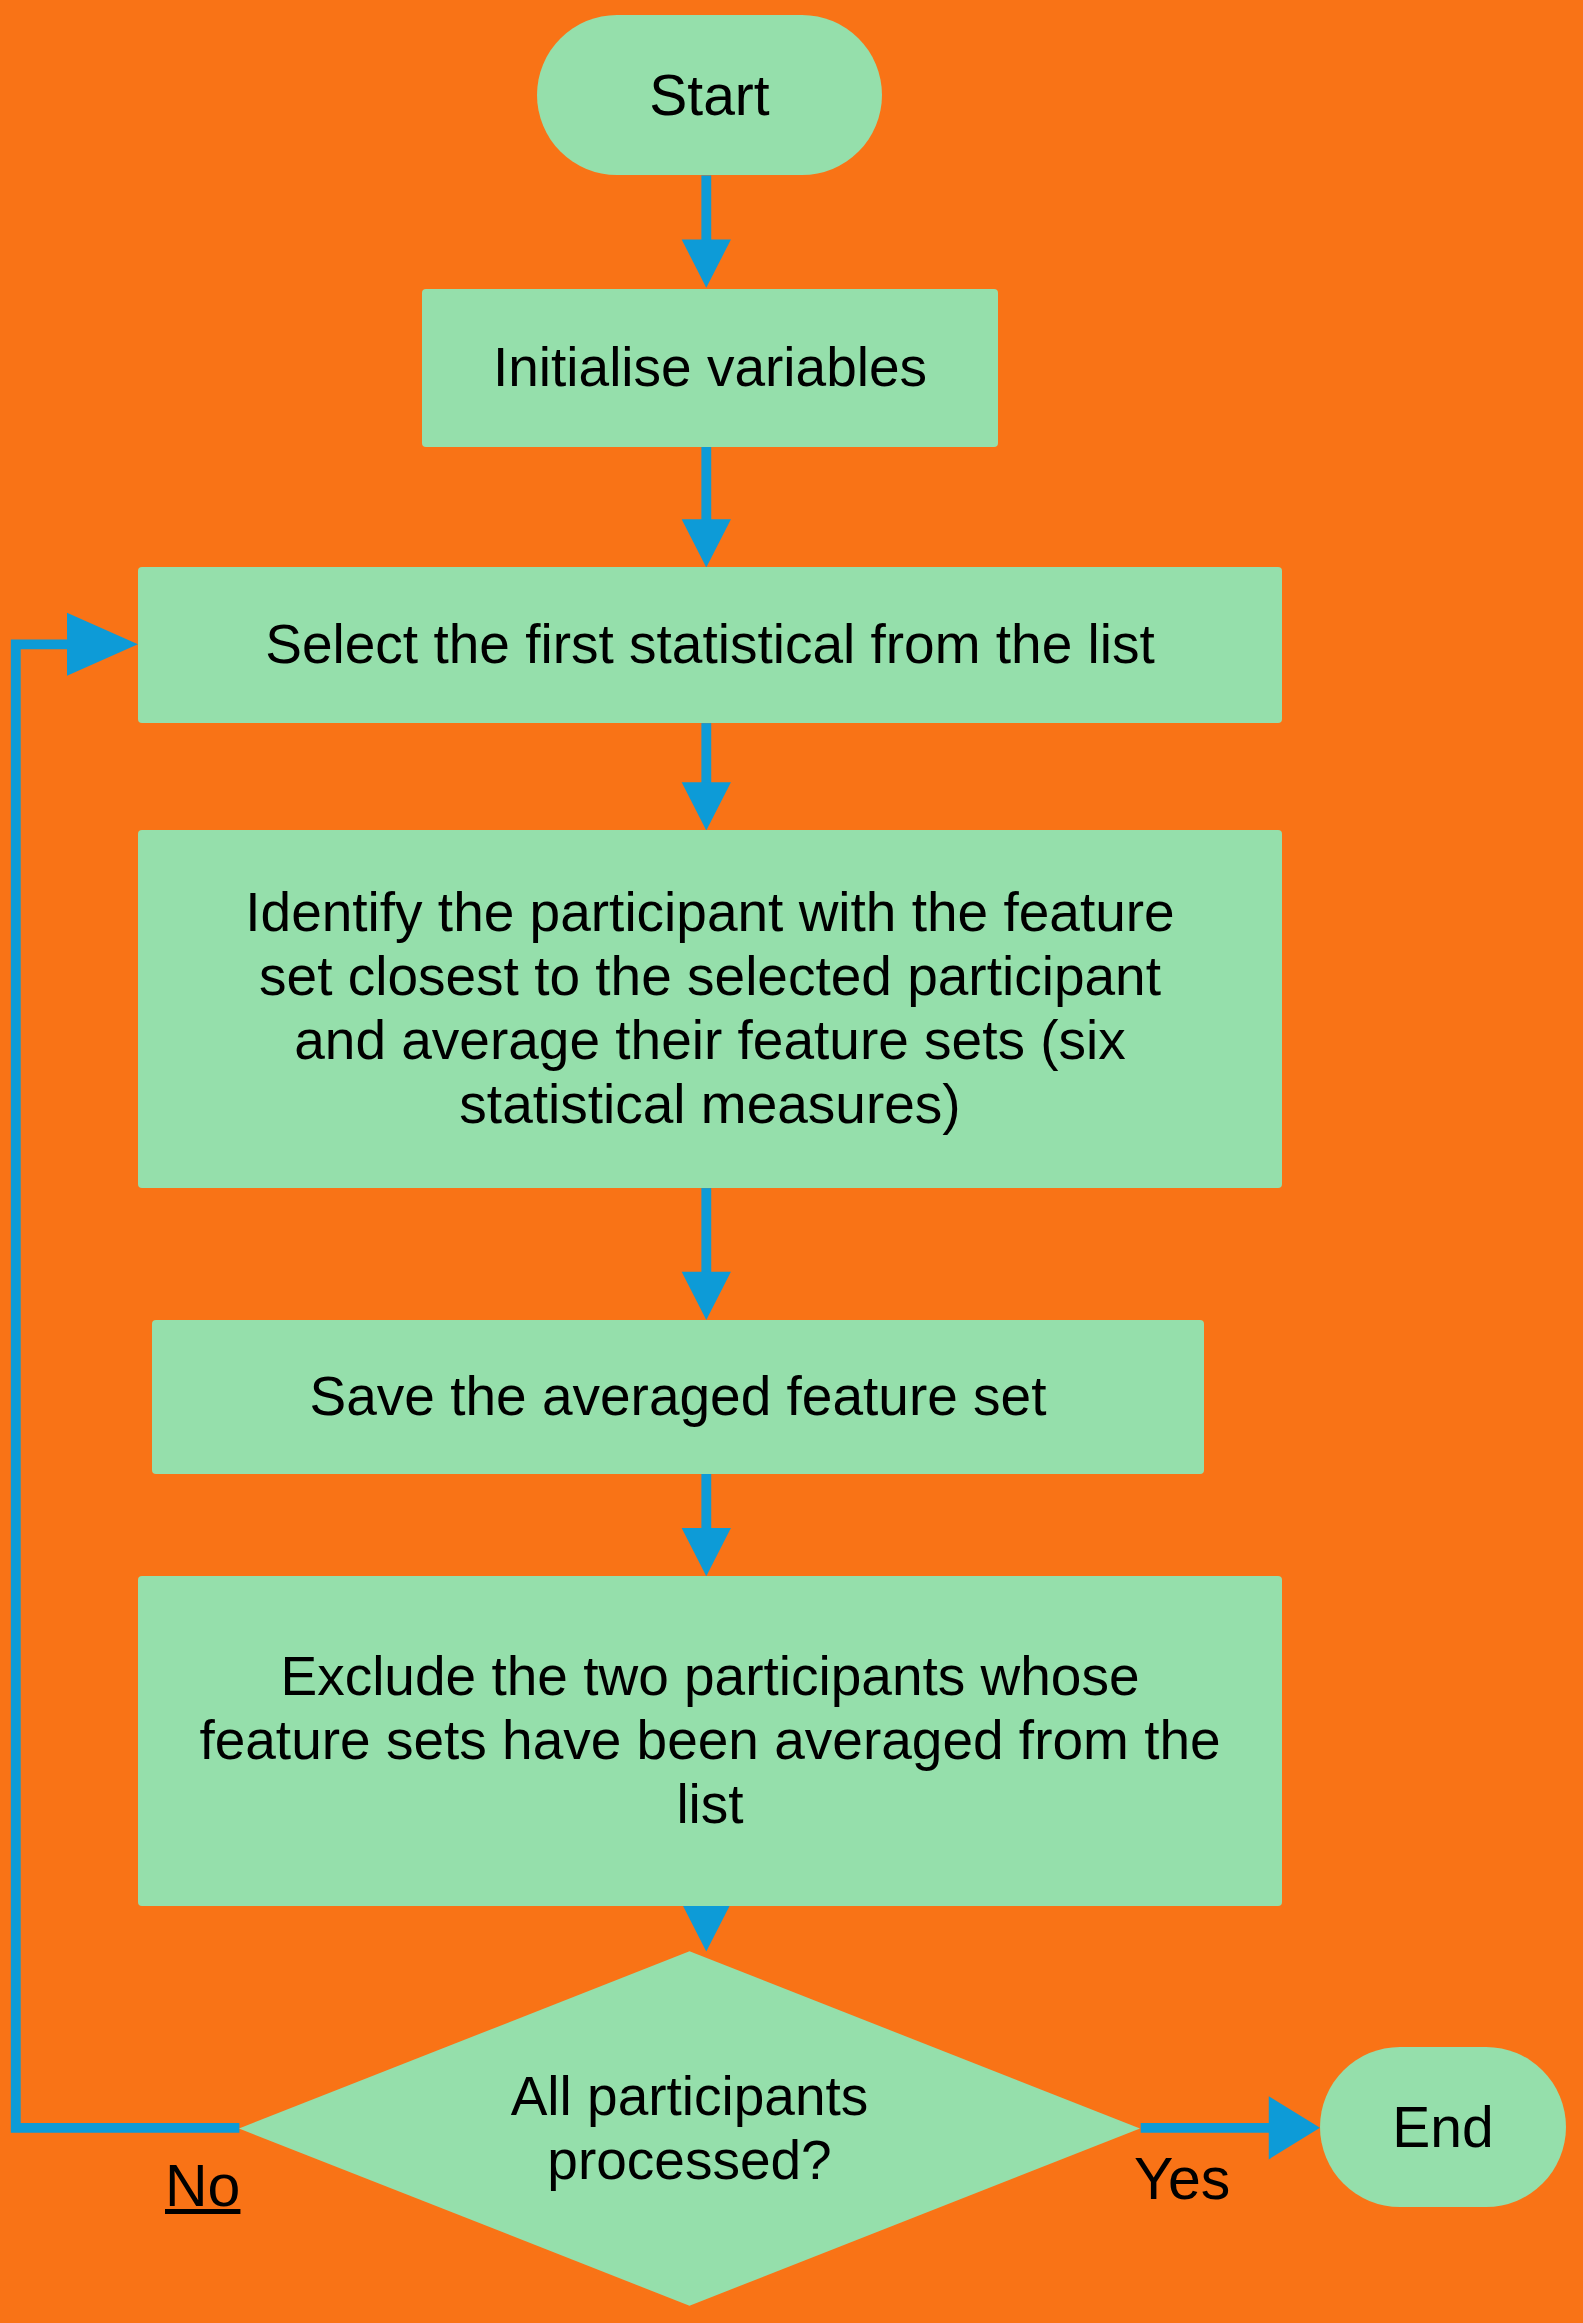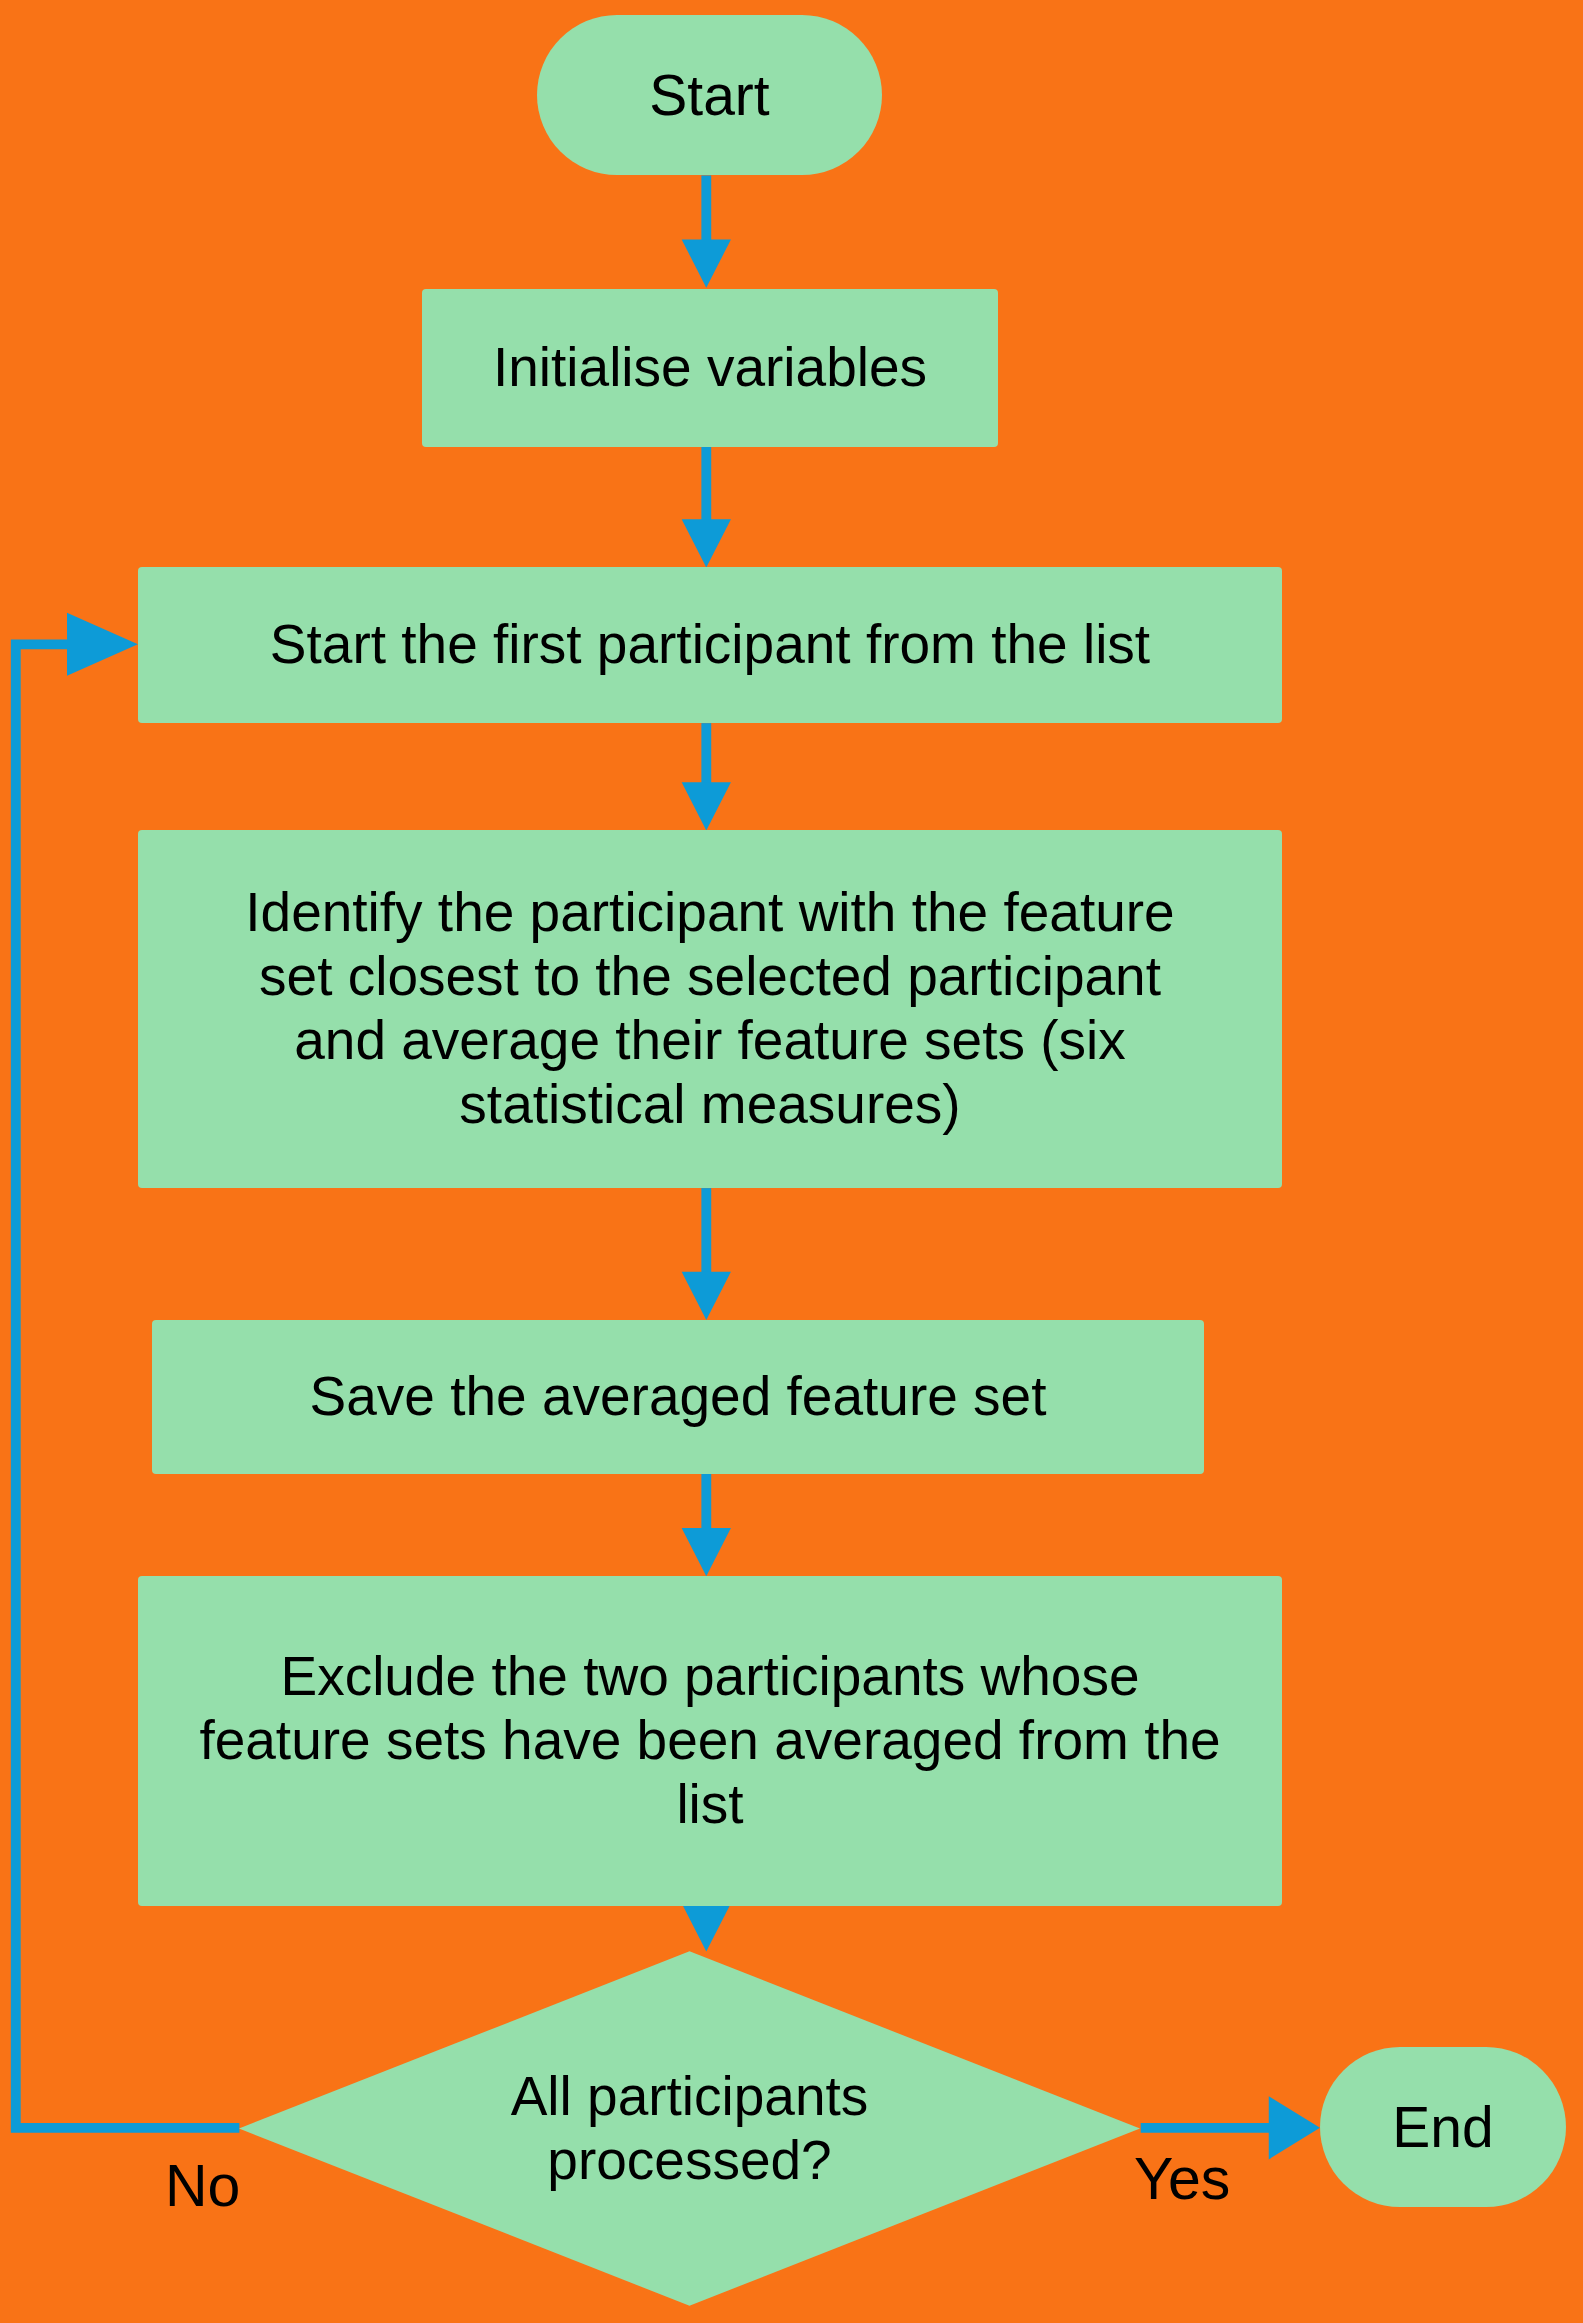--- a/index.html
+++ b/index.html
@@ -133,21 +133,21 @@
 
   <div class="node terminator" style="left:537px; top:14.8px; width:345px; height:160px;">
     <span>Start</span>
   </div>
 
   <div class="node process" style="left:422px; top:289px; width:576px; height:158px;">
     <span>Initialise variables</span>
   </div>
 
   <div class="node process" style="left:138px; top:567px; width:1144px; height:156px;">
-    <span style="max-width:1005px;">Start the first participant from the list</span>
+    <span style="max-width:1005px;">Select the first statistical from the list</span>
   </div>
 
   <div class="node process" style="left:138px; top:830px; width:1144px; height:358px;">
     <span style="max-width:995px;text-align:center;">Identify the participant with the feature set closest to the selected participant and average their feature sets (six statistical measures)</span>
   </div>
 
   <div class="node process" style="left:138px; top:1320px; width:1052px; height:154px;margin-left:14px;">
     <span>Save the averaged feature set</span>
   </div>
 
@@ -161,21 +161,21 @@
     </svg>
     <div class="decision-label">
       <span style="max-width:463px;">All participants processed?</span>
     </div>
   </div>
 
   <div class="node terminator" style="left:1320px; top:2047px; width:246px; height:160px;text-align:center;">
     <span>End</span>
   </div>
 
-  <div class="edge-label" style="left:165px; top:2152px;">
+  <div class="edge-label" style="left:165px; top:2152px;text-decoration:underline;">
     <span>No</span>
   </div>
 
   <div class="edge-label" style="left:1134px; top:2145px;">
     <span>Yes</span>
   </div>
 
 </div>
 
 

